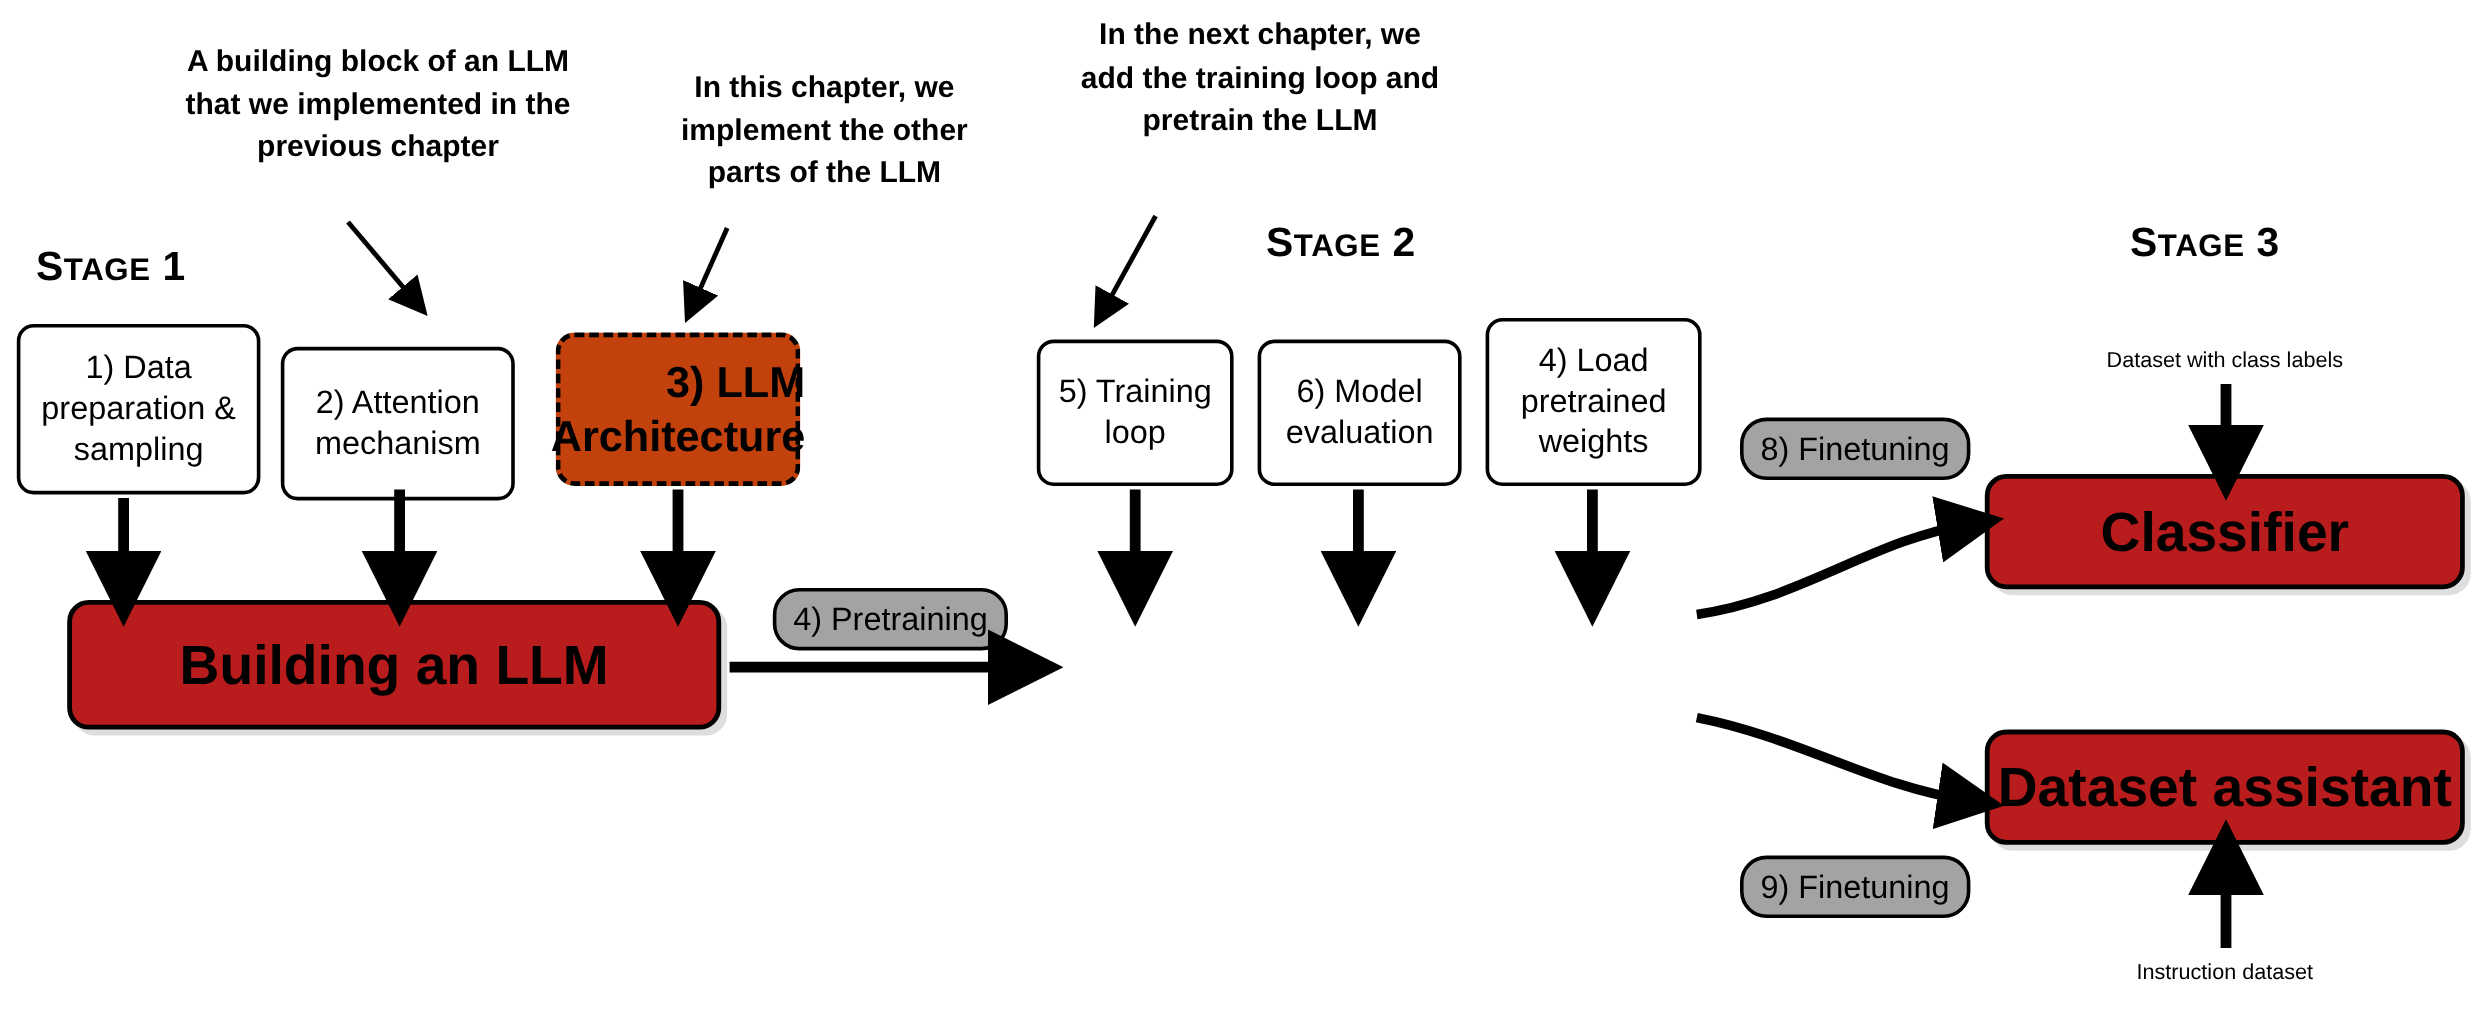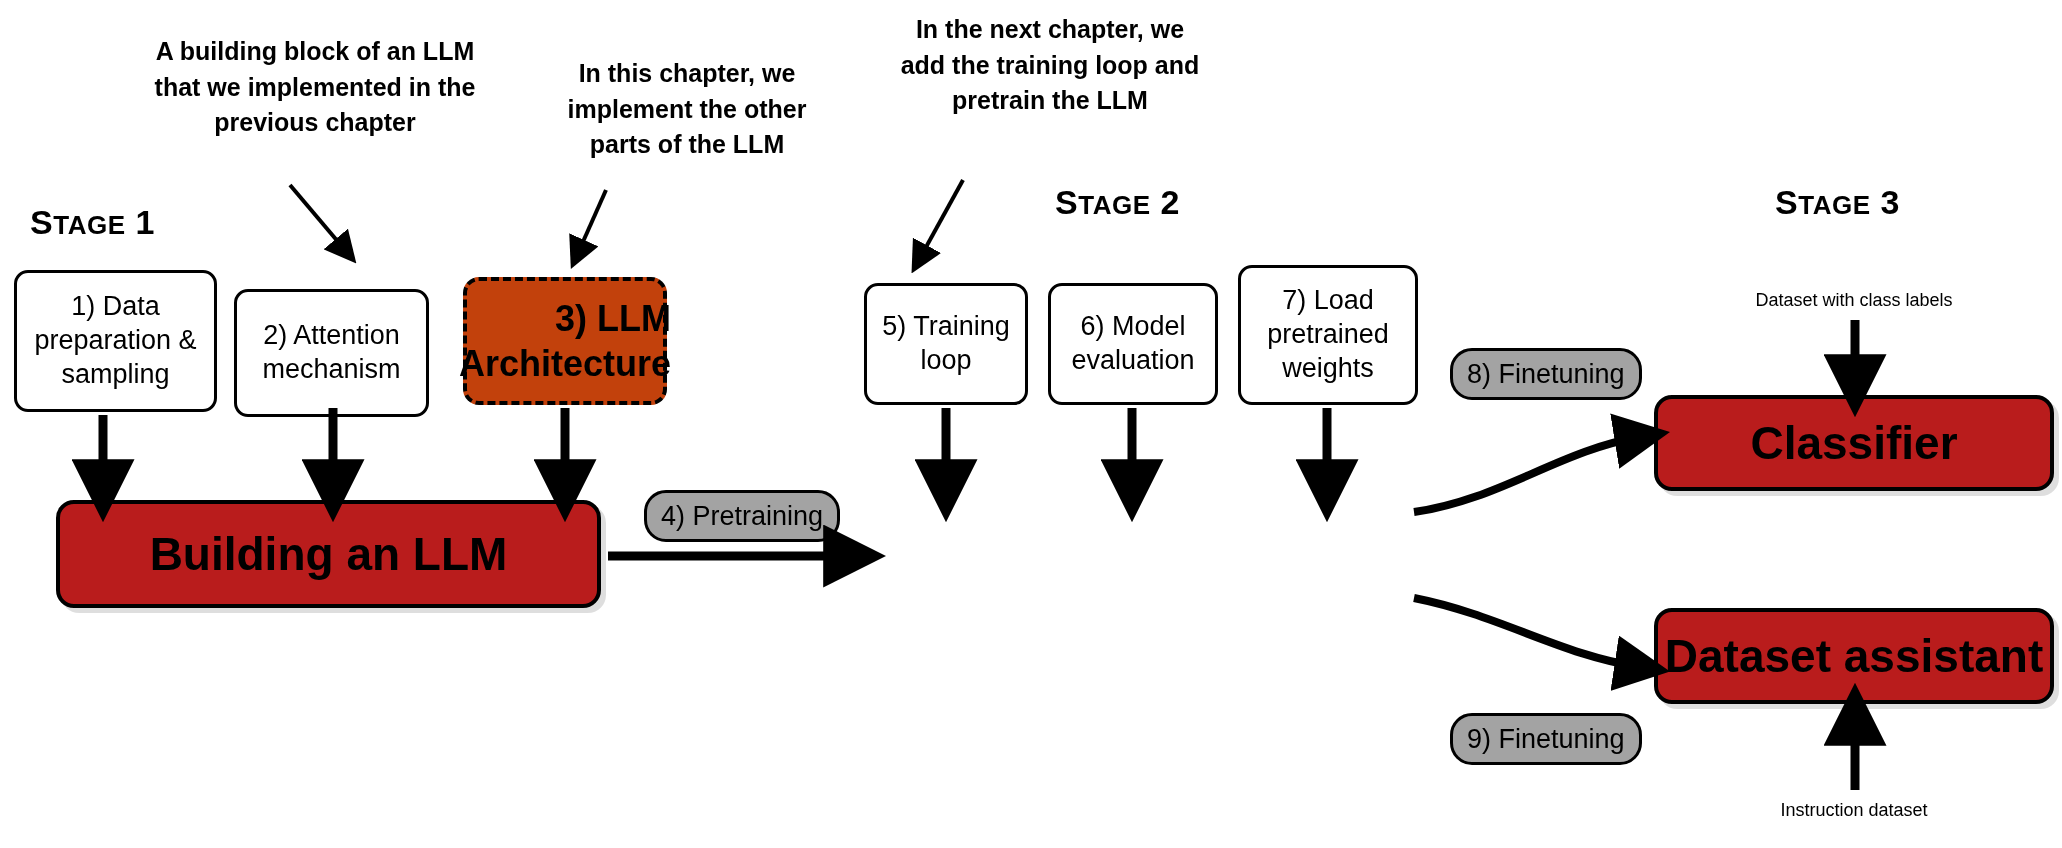--- a/index.html
+++ b/index.html
@@ -144,21 +144,21 @@
   <div class="abs wbox" style="left:14px; top:270px; width:203px; height:142px;">1) Data preparation &amp; sampling</div>
 
   <div class="abs wbox" style="left:234px; top:277px; width:195px; height:128px;margin-top:12px;">2) Attention mechanism</div>
 
   <div class="abs dashbox" style="left:463px; top:277px; width:204px; height:128px;">3) LLM Architecture</div>
 
   <div class="abs wbox" style="left:864px; top:283px; width:164px; height:122px;">5) Training loop</div>
 
   <div class="abs wbox" style="left:1048px; top:283px; width:170px; height:122px;">6) Model evaluation</div>
 
-  <div class="abs wbox" style="left:1238px; top:265px; width:180px; height:140px;">7) Load pretrained weights</div>
+  <div class="abs wbox" style="left:1238px; top:265px; width:180px; height:140px;">4) Load pretrained weights</div>
 
   <div class="abs pill" style="left:644px; top:490px; height:52px;">4) Pretraining</div>
 
   <div class="abs pill" style="left:1450px; top:348px; height:52px;">8) Finetuning</div>
 
   <div class="abs pill" style="left:1450px; top:713px; height:52px;">9) Finetuning</div>
 
   <div class="abs bluebox" style="left:56px; top:500px; width:545px; height:108px;">Building an LLM</div>
 
 

